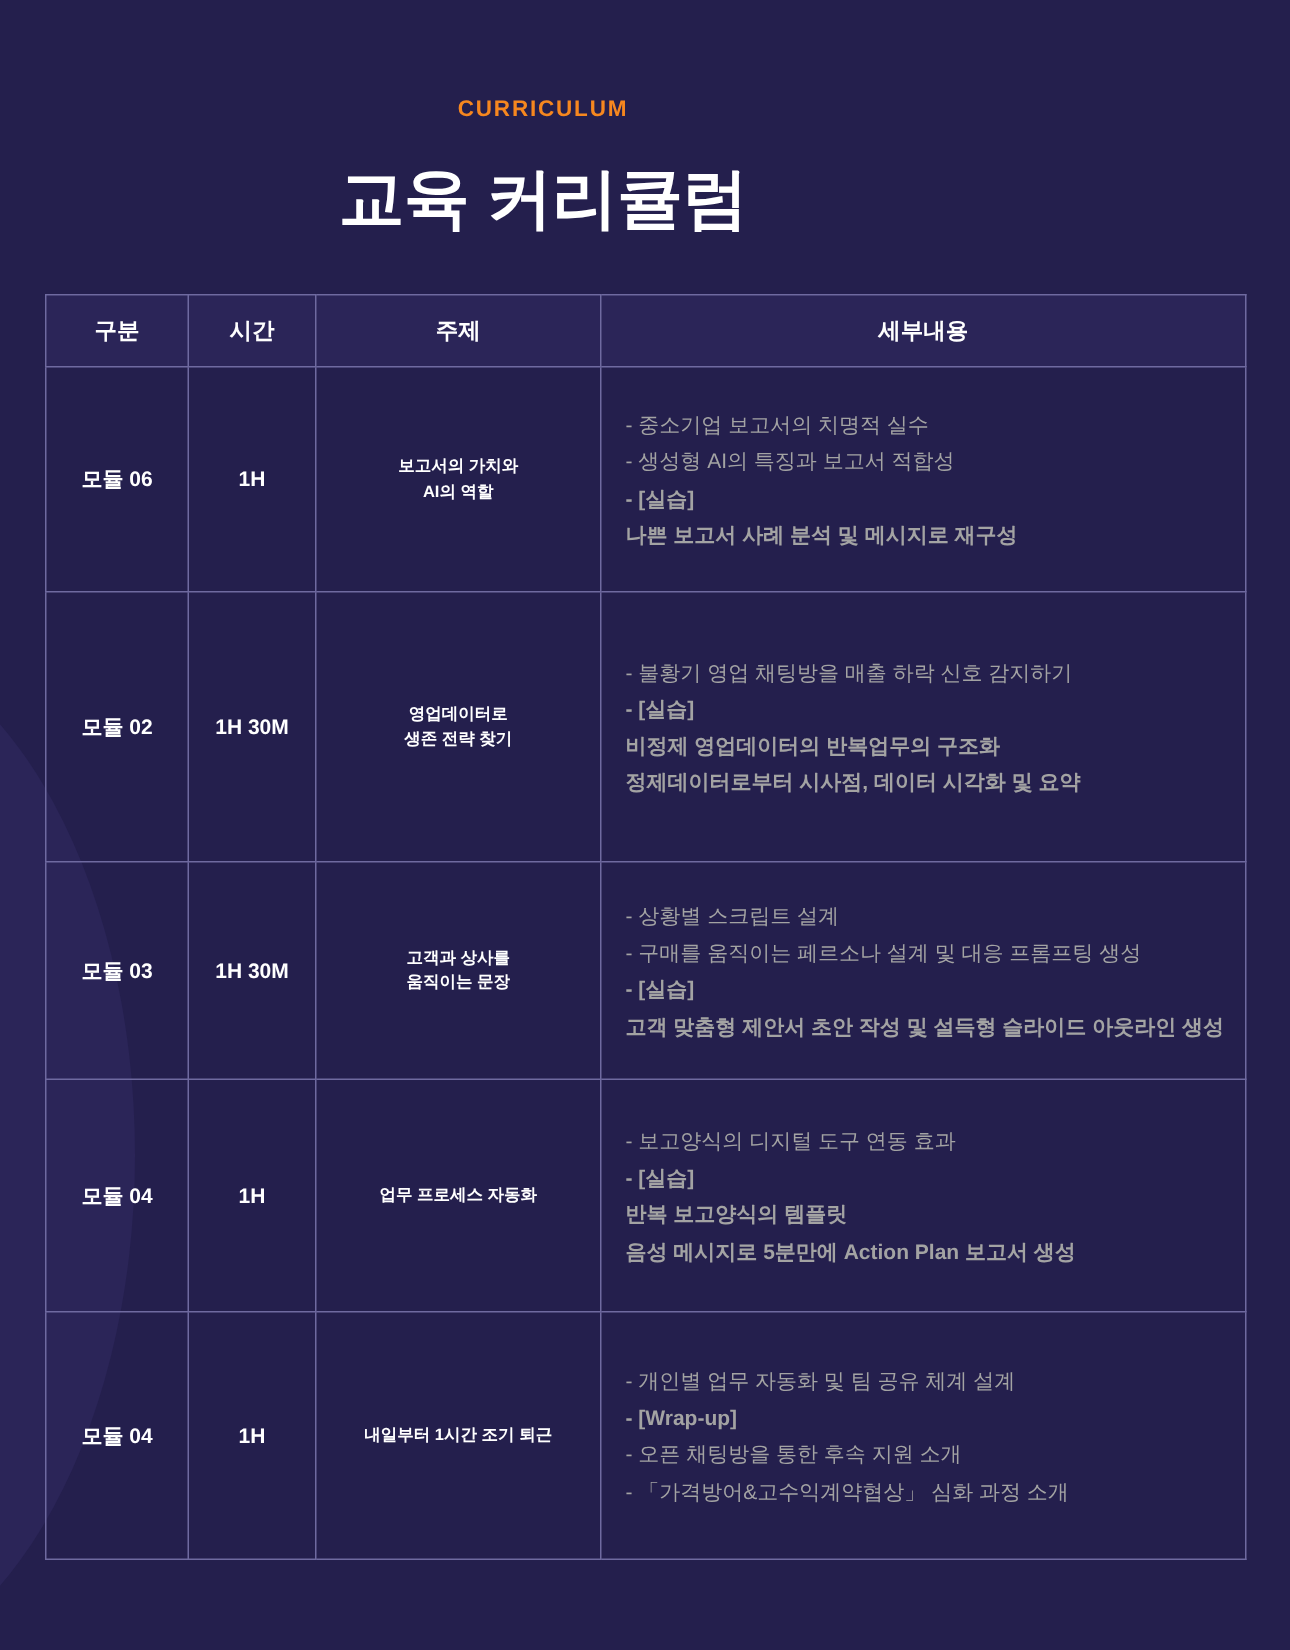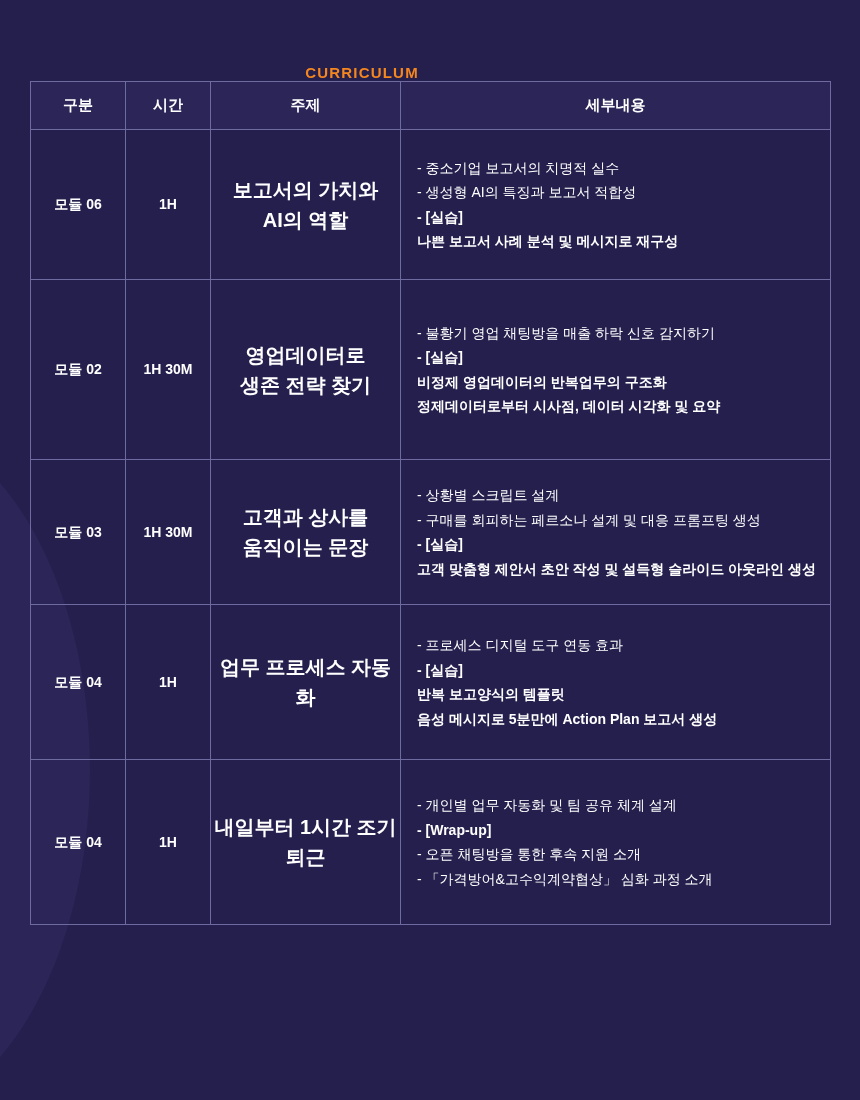--- a/index.html
+++ b/index.html
@@ -73,40 +73,41 @@
   .col-topic{ width: 190px; }
   .col-detail { width: 430px; }
 
   td.cell-div, td.cell-time, td.cell-topic {
     text-align: center;
     font-size: 14px;
     font-weight: bold;
     line-height: 1.5;
     color: #ffffff;
   }
-  td.cell-topic { font-size: 20px; }
+  td.cell-topic { font-size: 11px; }
   td.cell-detail {
     padding: 14px 16px;
     font-size: 14px;
     line-height: 1.75;
     text-align: left;
-    color: #ffffff;
+    color: #a3a3a3;
   }
   td.cell-detail .line { white-space: nowrap; }
   td.cell-detail .line.b { font-weight: bold; }
   .topic-line { display: block; }
 </style>
 </head>
 <body>
 
 <div class="bg-arc"></div>
 
 <div class="page">
 
   <div class="eyebrow">CURRICULUM</div>
+  <h1 class="title">교육 커리큘럼</h1>
 
   <table class="curriculum">
     <colgroup>
       <col class="col-div">
       <col class="col-time">
       <col class="col-topic">
       <col class="col-detail">
     </colgroup>
     <thead>
       <tr>
@@ -147,33 +148,33 @@
         </tr>
         <tr style="height: 145px;">
           <td class="cell-div">모듈 03</td>
           <td class="cell-time">1H 30M</td>
           <td class="cell-topic">
             <span class="topic-line">고객과 상사를</span>
             <span class="topic-line">움직이는 문장</span>
           </td>
           <td class="cell-detail">
             <div class="line">- 상황별 스크립트 설계</div>
-            <div class="line">- 구매를 회피하는 페르소나 설계 및 대응 프롬프팅 생성</div>
+            <div class="line">- 구매를 움직이는 페르소나 설계 및 대응 프롬프팅 생성</div>
             <div class="line b">- [실습]</div>
             <div class="line b">고객 맞춤형 제안서 초안 작성 및 설득형 슬라이드 아웃라인 생성</div>
           </td>
         </tr>
         <tr style="height: 155px;">
           <td class="cell-div">모듈 04</td>
           <td class="cell-time">1H</td>
           <td class="cell-topic">
             <span class="topic-line">업무 프로세스 자동화</span>
           </td>
           <td class="cell-detail">
-            <div class="line">- 프로세스 디지털 도구 연동 효과</div>
+            <div class="line">- 보고양식의 디지털 도구 연동 효과</div>
             <div class="line b">- [실습]</div>
             <div class="line b">반복 보고양식의 템플릿</div>
             <div class="line b">음성 메시지로 5분만에 Action Plan 보고서 생성</div>
           </td>
         </tr>
         <tr style="height: 165px;">
           <td class="cell-div">모듈 04</td>
           <td class="cell-time">1H</td>
           <td class="cell-topic">
             <span class="topic-line">내일부터 1시간 조기 퇴근</span>

